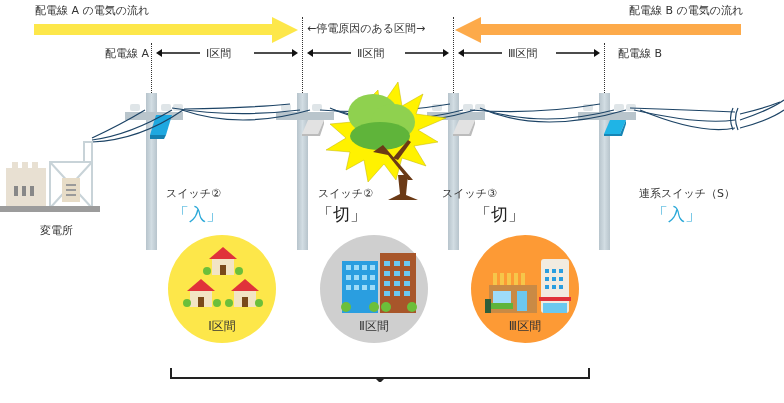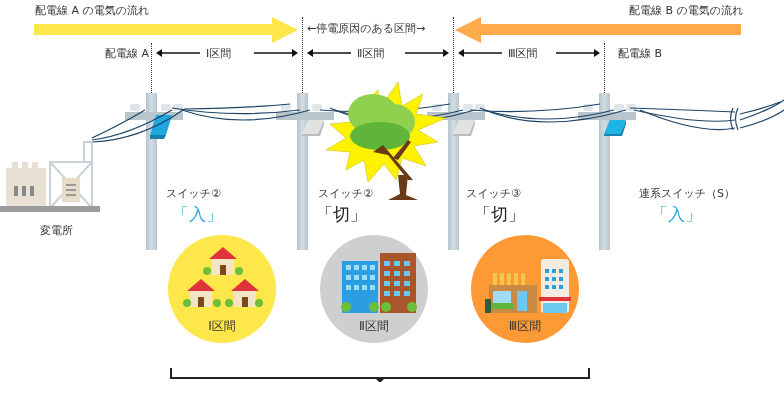--- a/index.html
+++ b/index.html
@@ -168,21 +168,21 @@
     <path d="M75,78 L90,60 L93,62 L80,80 Z" fill="#6b3a16"></path>
     <path d="M80,95 L90,95 L88,115 L100,120 L70,120 L82,114 Z" fill="#6b3a16"></path>
   </svg>
 
   <div class="abs t11" style="left:166px;top:186px;">スイッチ②</div>
   <div class="abs sw-state" style="left:172px;top:203px;color:#2aa8d8;">「入」</div>
 
   <div class="abs t11" style="left:318px;top:186px;">スイッチ②</div>
   <div class="abs sw-state" style="left:316px;top:203px;color:#222;">「切」</div>
 
-  <div class="abs t11" style="left:466px;top:186px;">スイッチ③</div>
+  <div class="abs t11" style="left:442px;top:186px;">スイッチ③</div>
   <div class="abs sw-state" style="left:474px;top:203px;color:#222;">「切」</div>
 
   <div class="abs t11" style="left:623px;top:186px;margin-left:16px;">連系スイッチ（S）</div>
   <div class="abs sw-state" style="left:651px;top:203px;color:#2aa8d8;">「入」</div>
 
   <div class="circle" style="left:168px;top:235px;background:#fde74a;">
     <svg class="abs" style="left:15px;top:8px;" width="80" height="72">
       <g>
         <polygon points="40,4 26,16 54,16" fill="#e0323a"></polygon>
           <rect x="29" y="16" width="22" height="16" fill="#f2e4c4"></rect>

